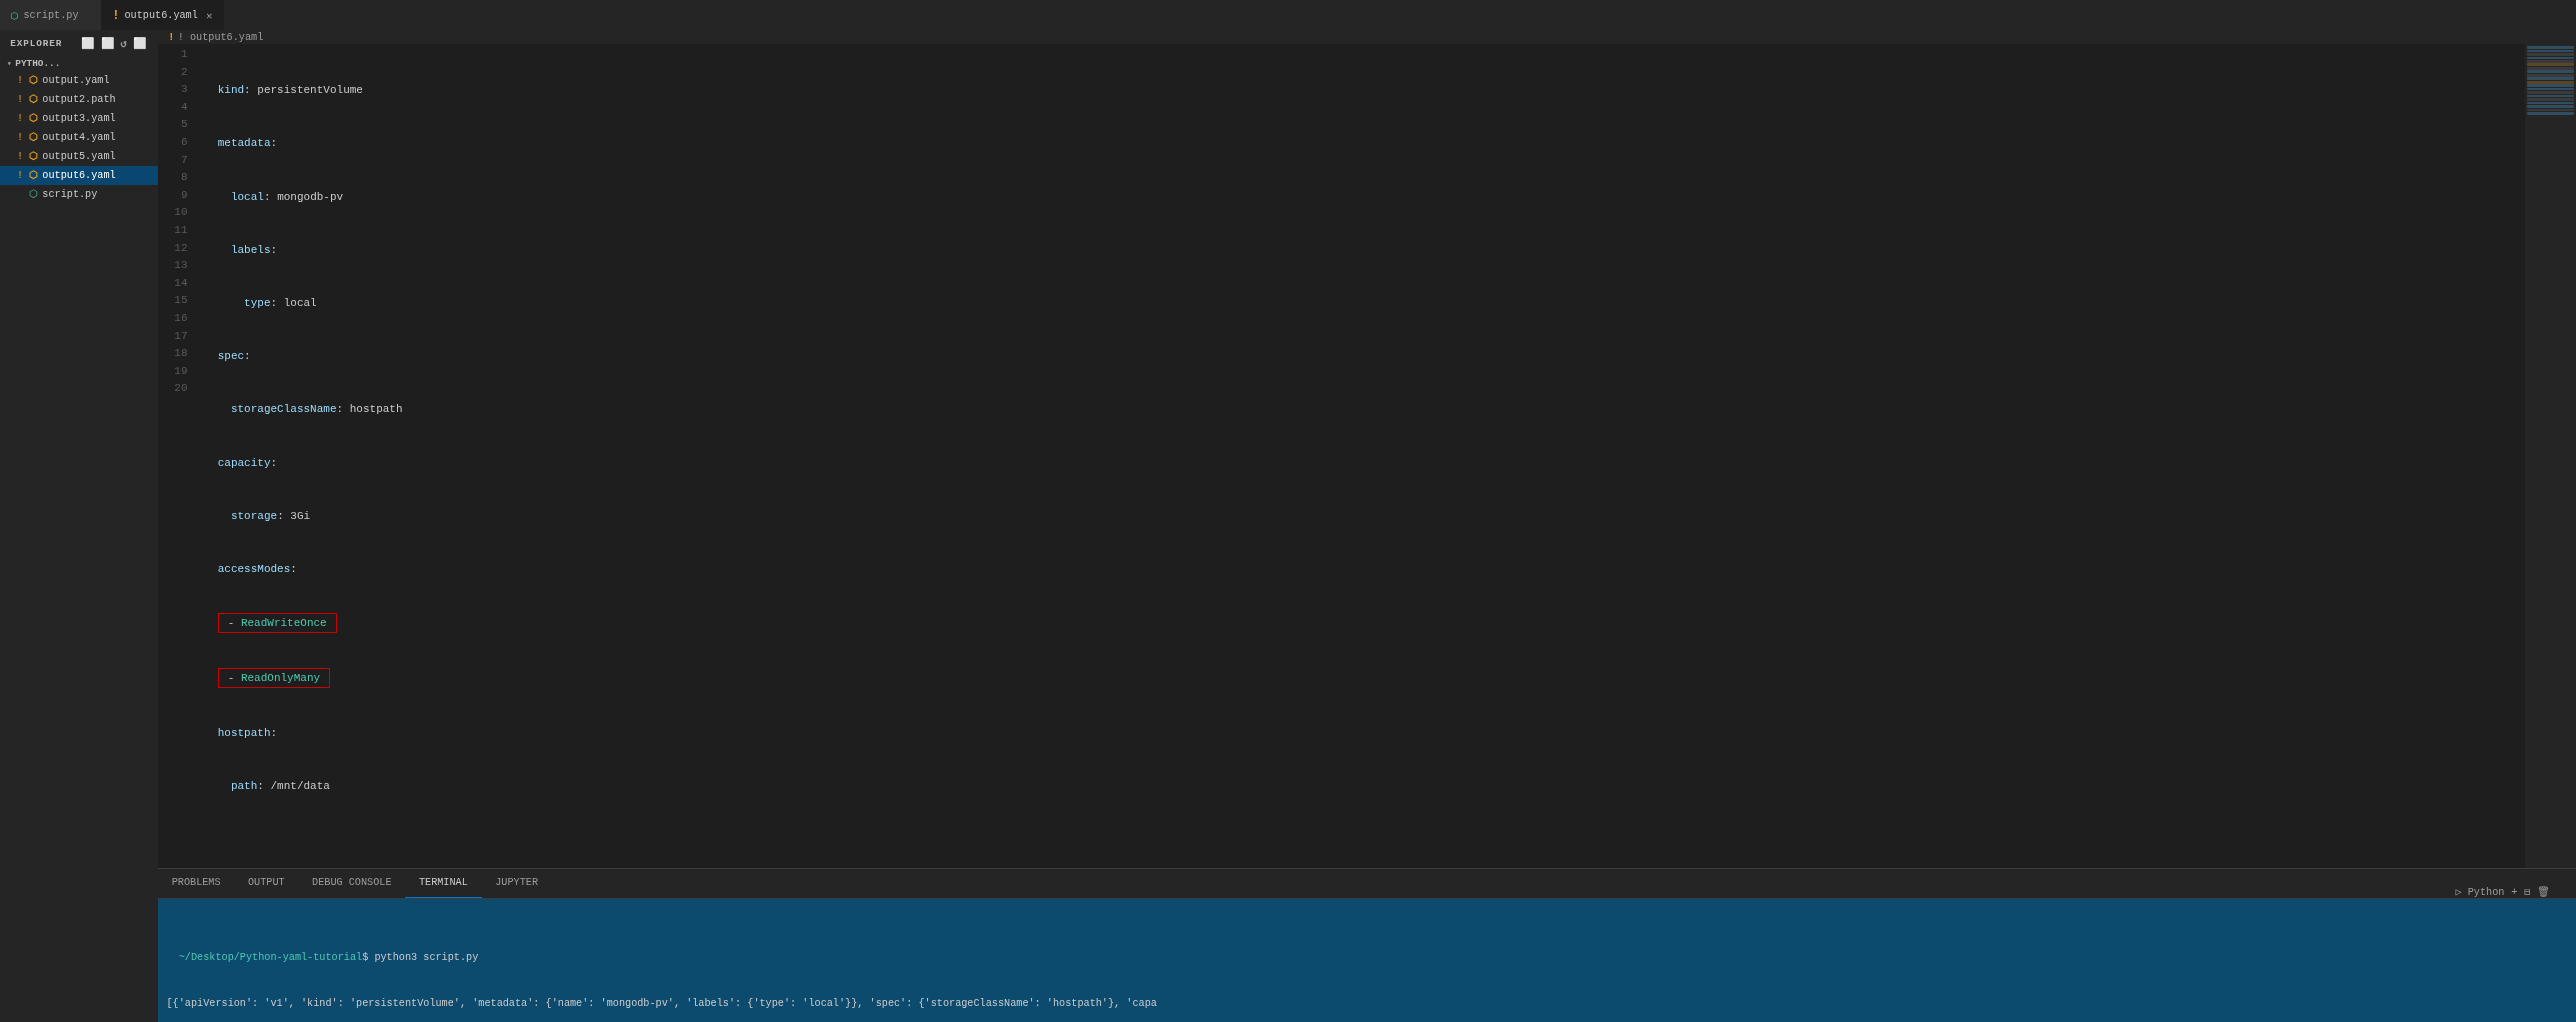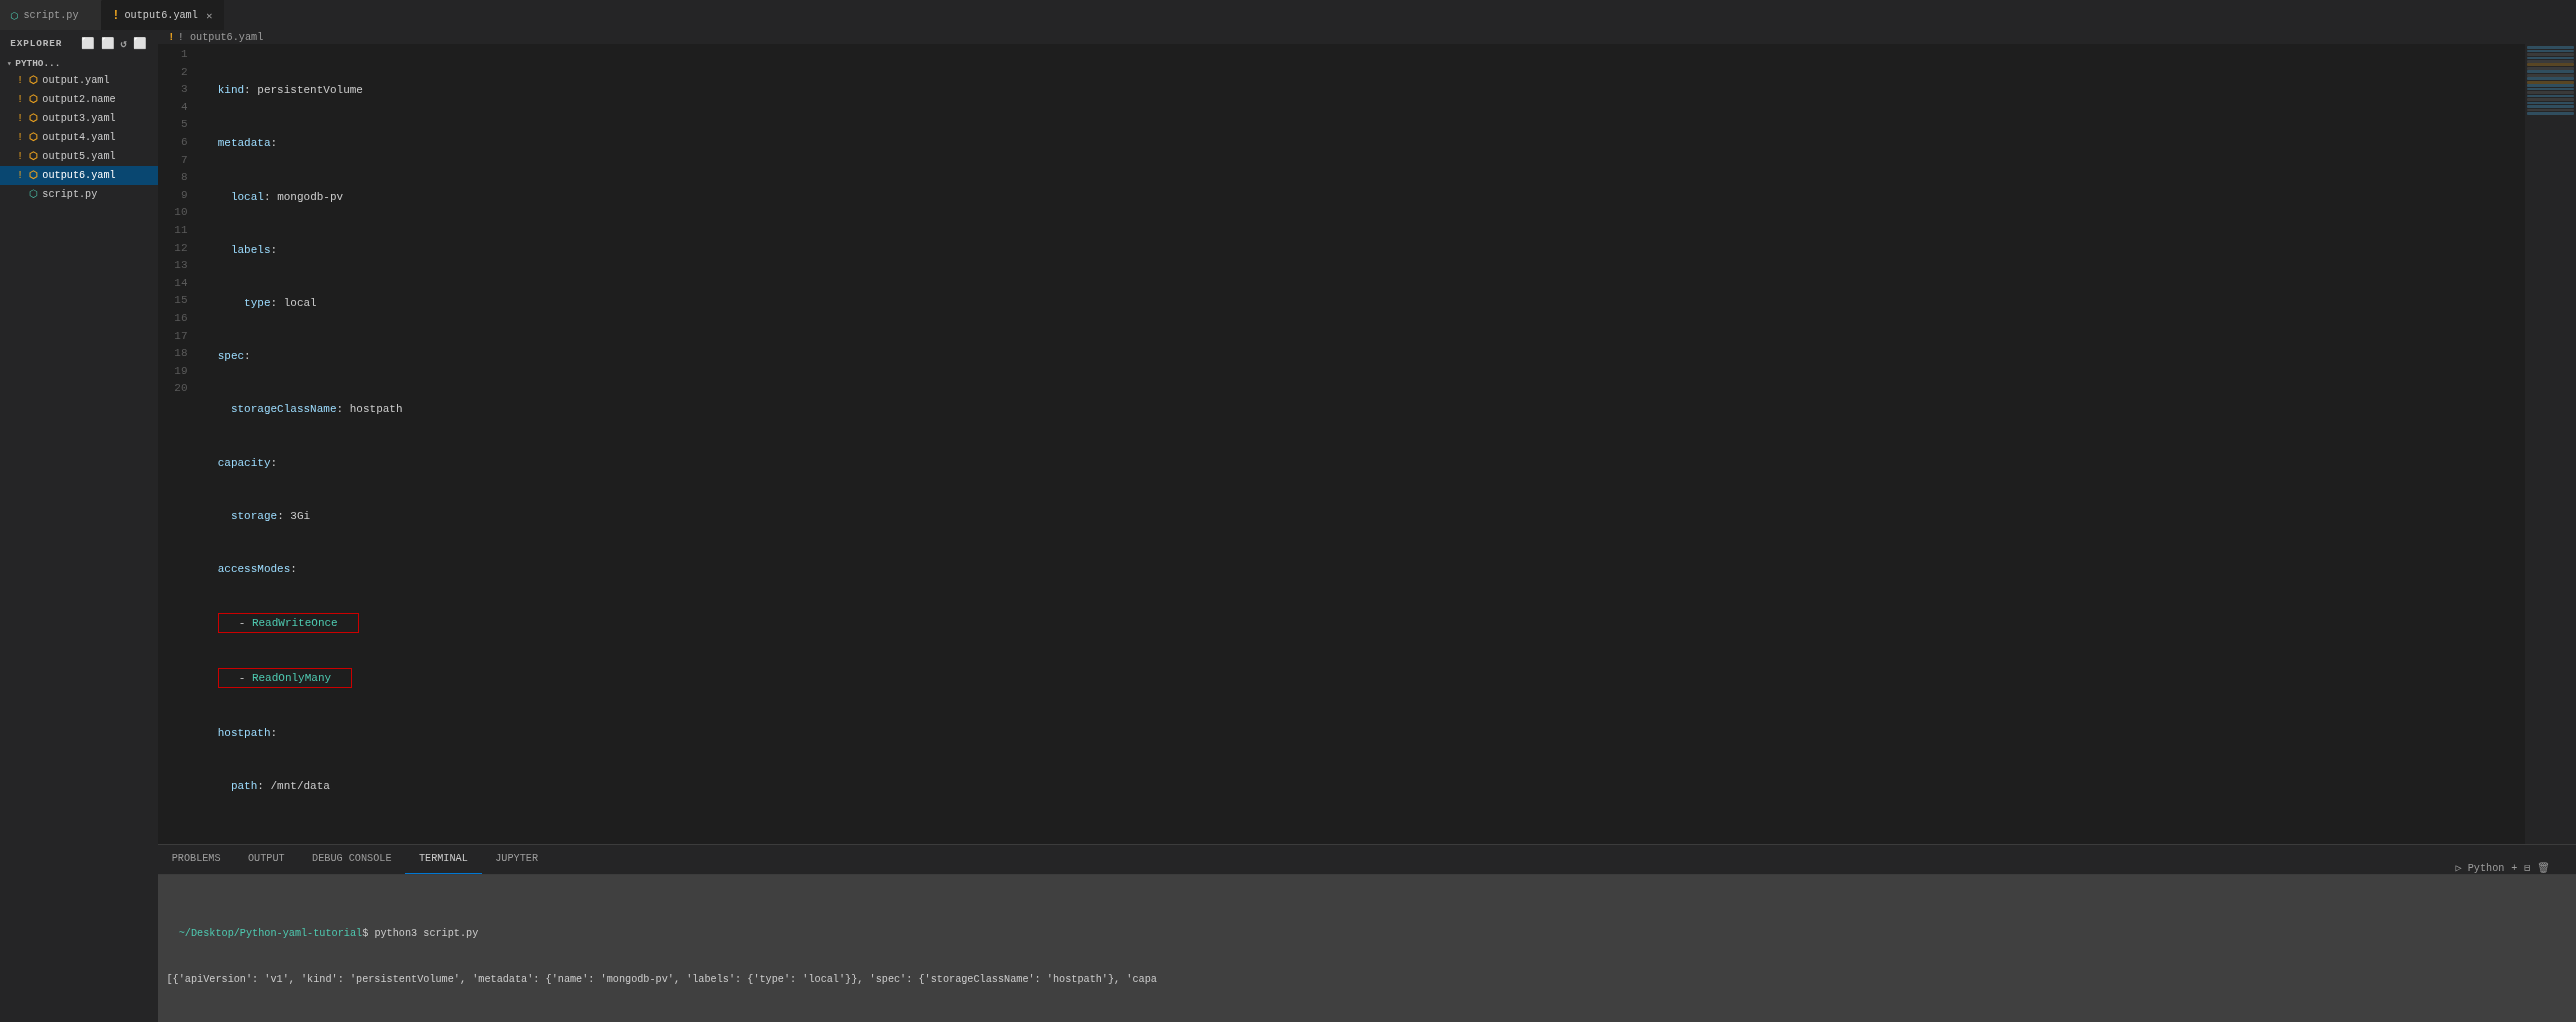--- a/index.html
+++ b/index.html
@@ -169,21 +169,21 @@
     
     .key { color: #9cdcfe; }
     .val-plain { color: #cccccc; }
     .dash { color: #cccccc; }
     .highlight-val { color: #4ec9b0; }
 
     
     .line-highlight-box {
       display: inline-block;
       border: 1.7px solid #cc0000;
-      padding: 0 20px;
+      padding: 0 9px;
     }
 
     
     .minimap {
       width: 51px;
       background: #252526;
       flex-shrink: 0;
       overflow: hidden;
       position: relative;
     }
@@ -198,22 +198,22 @@
     .minimap-line {
       height: 2.6px;
       border-radius: 0.9px;
       background: #3a3a3a;
     }
     .minimap-line.blue { background: #4fc1ff44; }
     .minimap-line.orange { background: #e8a02044; }
 
     
     .bottom-panel {
-      height: 178px;
-      background: #404040;
+      height: 154px;
+      background: #0c4a6e;
       border-top: 0.9px solid #3c3c3c;
       display: flex;
       flex-direction: column;
       flex-shrink: 0;
     }
 
     .panel-tabs {
       display: flex;
       background: #252526;
       border-bottom: 0.9px solid #3c3c3c;
@@ -303,21 +303,21 @@
     </div>
 
     <div class="sidebar-item">
       <span class="warning-dot">!</span>
       <span class="file-icon-yaml">⬡</span>
       <span>output.yaml</span>
     </div>
     <div class="sidebar-item">
       <span class="warning-dot">!</span>
       <span class="file-icon-yaml">⬡</span>
-      <span>output2.name</span>
+      <span>output2.path</span>
     </div>
     <div class="sidebar-item">
       <span class="warning-dot">!</span>
       <span class="file-icon-yaml">⬡</span>
       <span>output3.yaml</span>
     </div>
     <div class="sidebar-item">
       <span class="warning-dot">!</span>
       <span class="file-icon-yaml">⬡</span>
       <span>output4.yaml</span>

